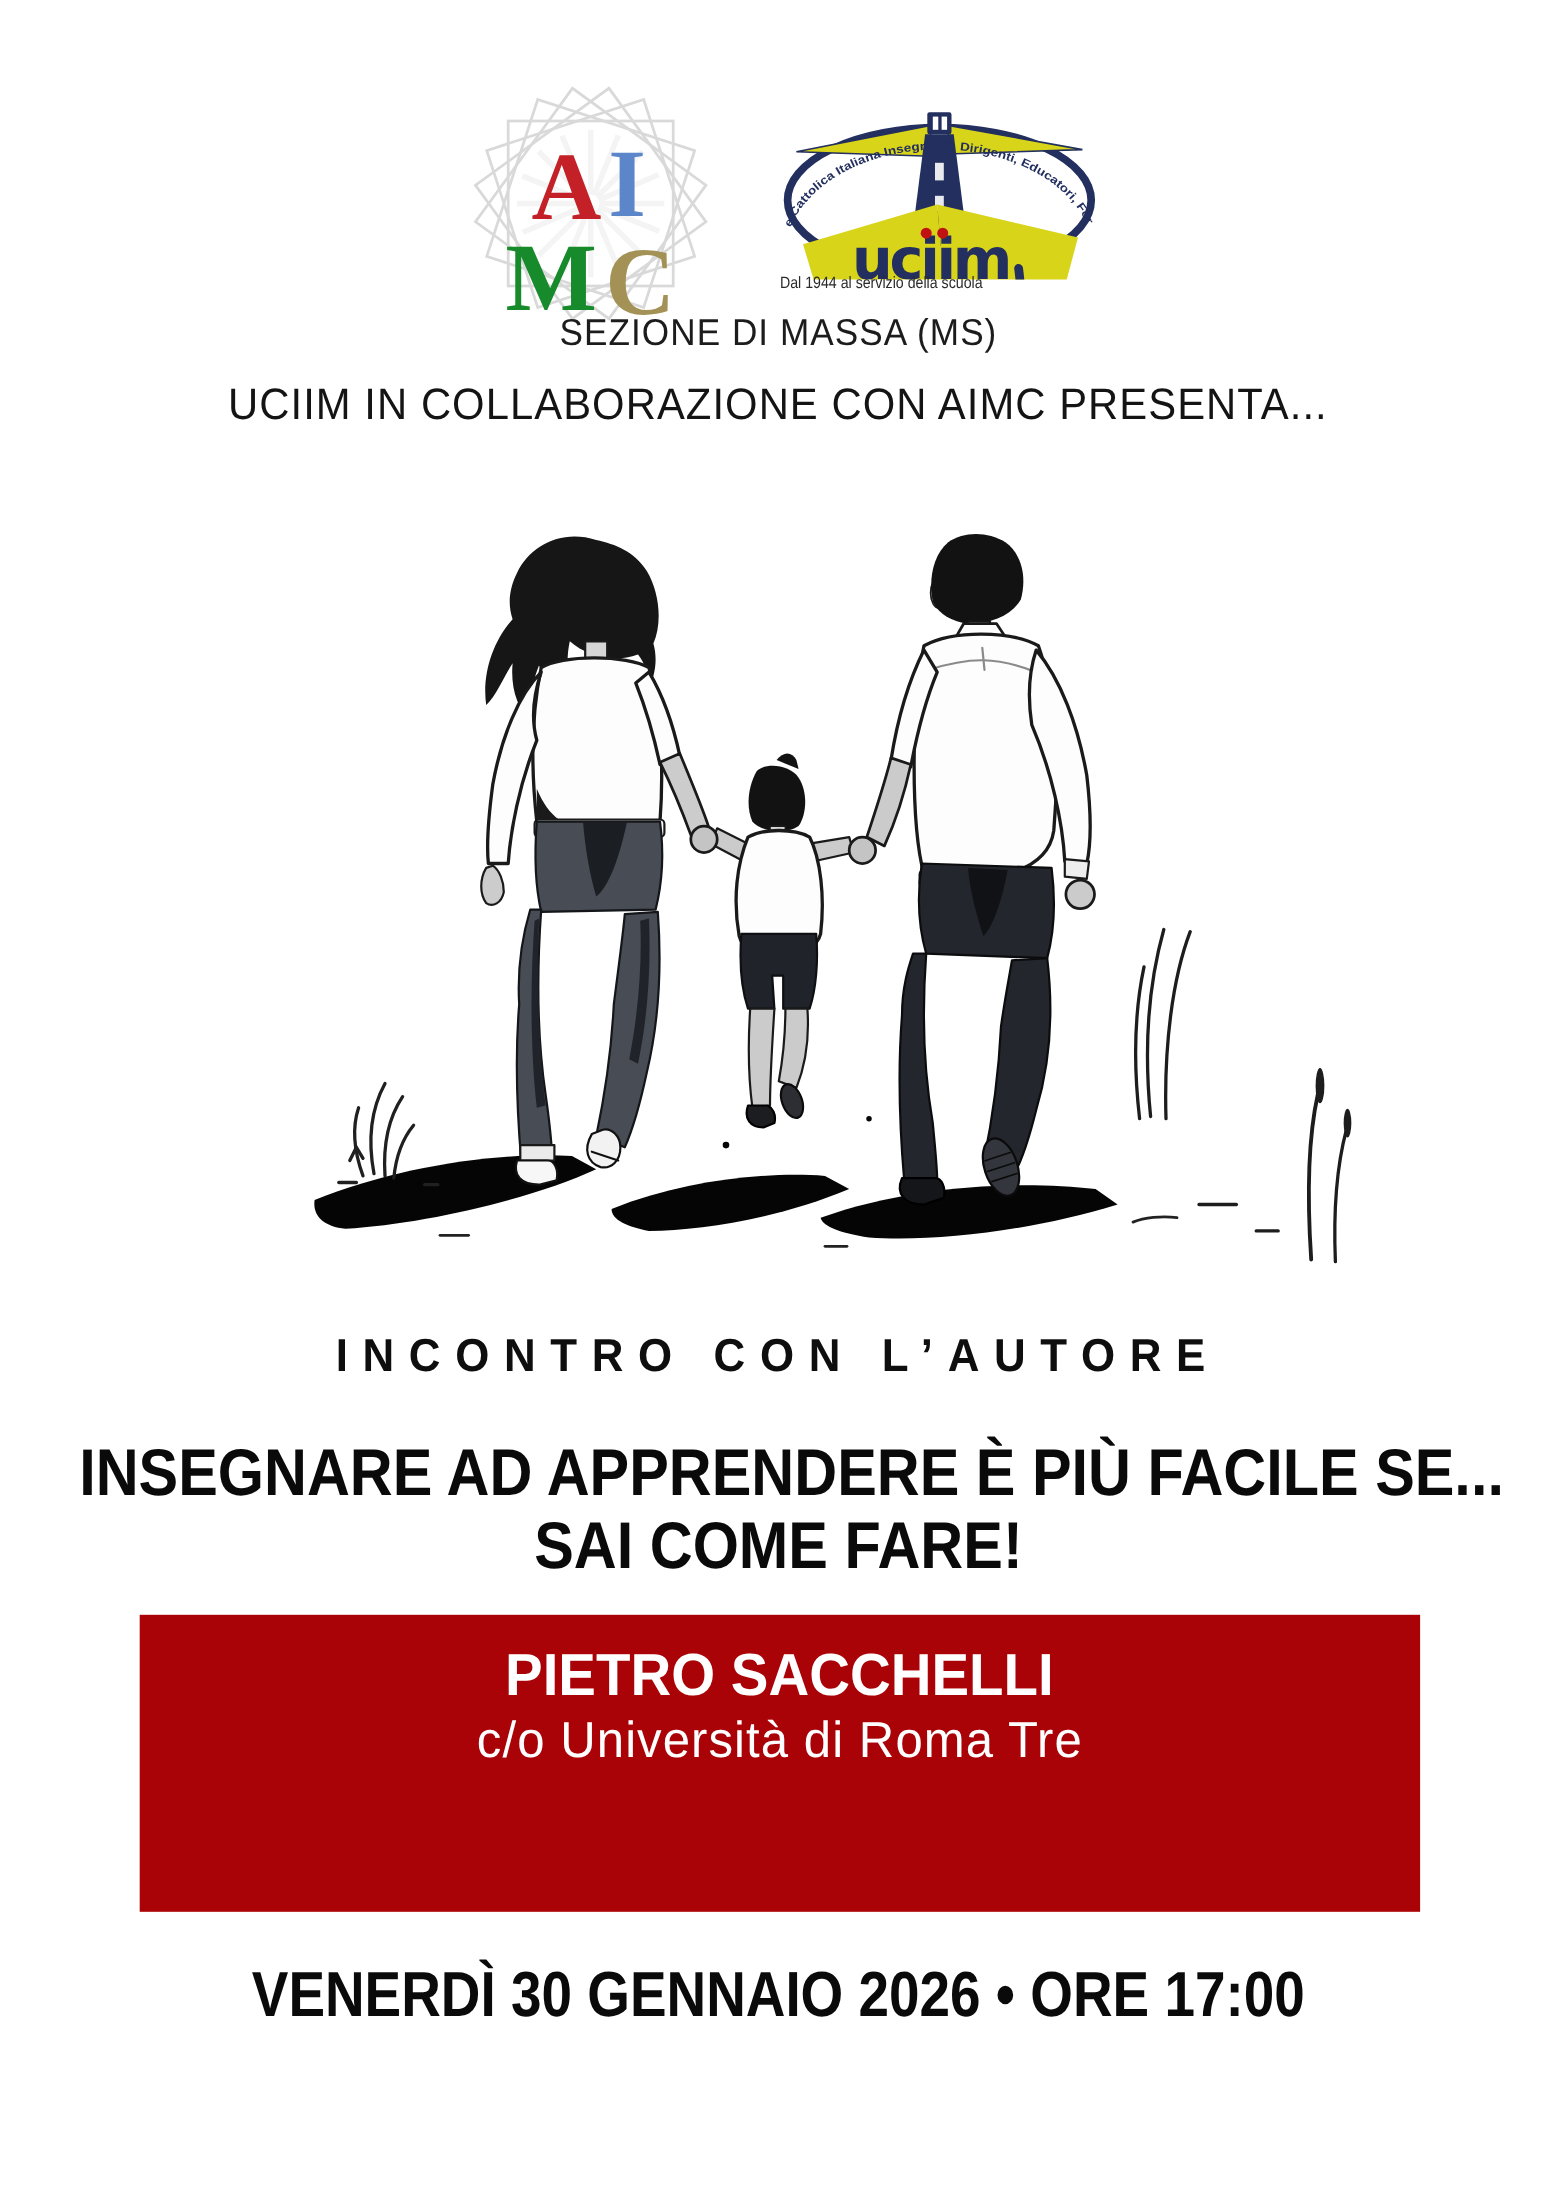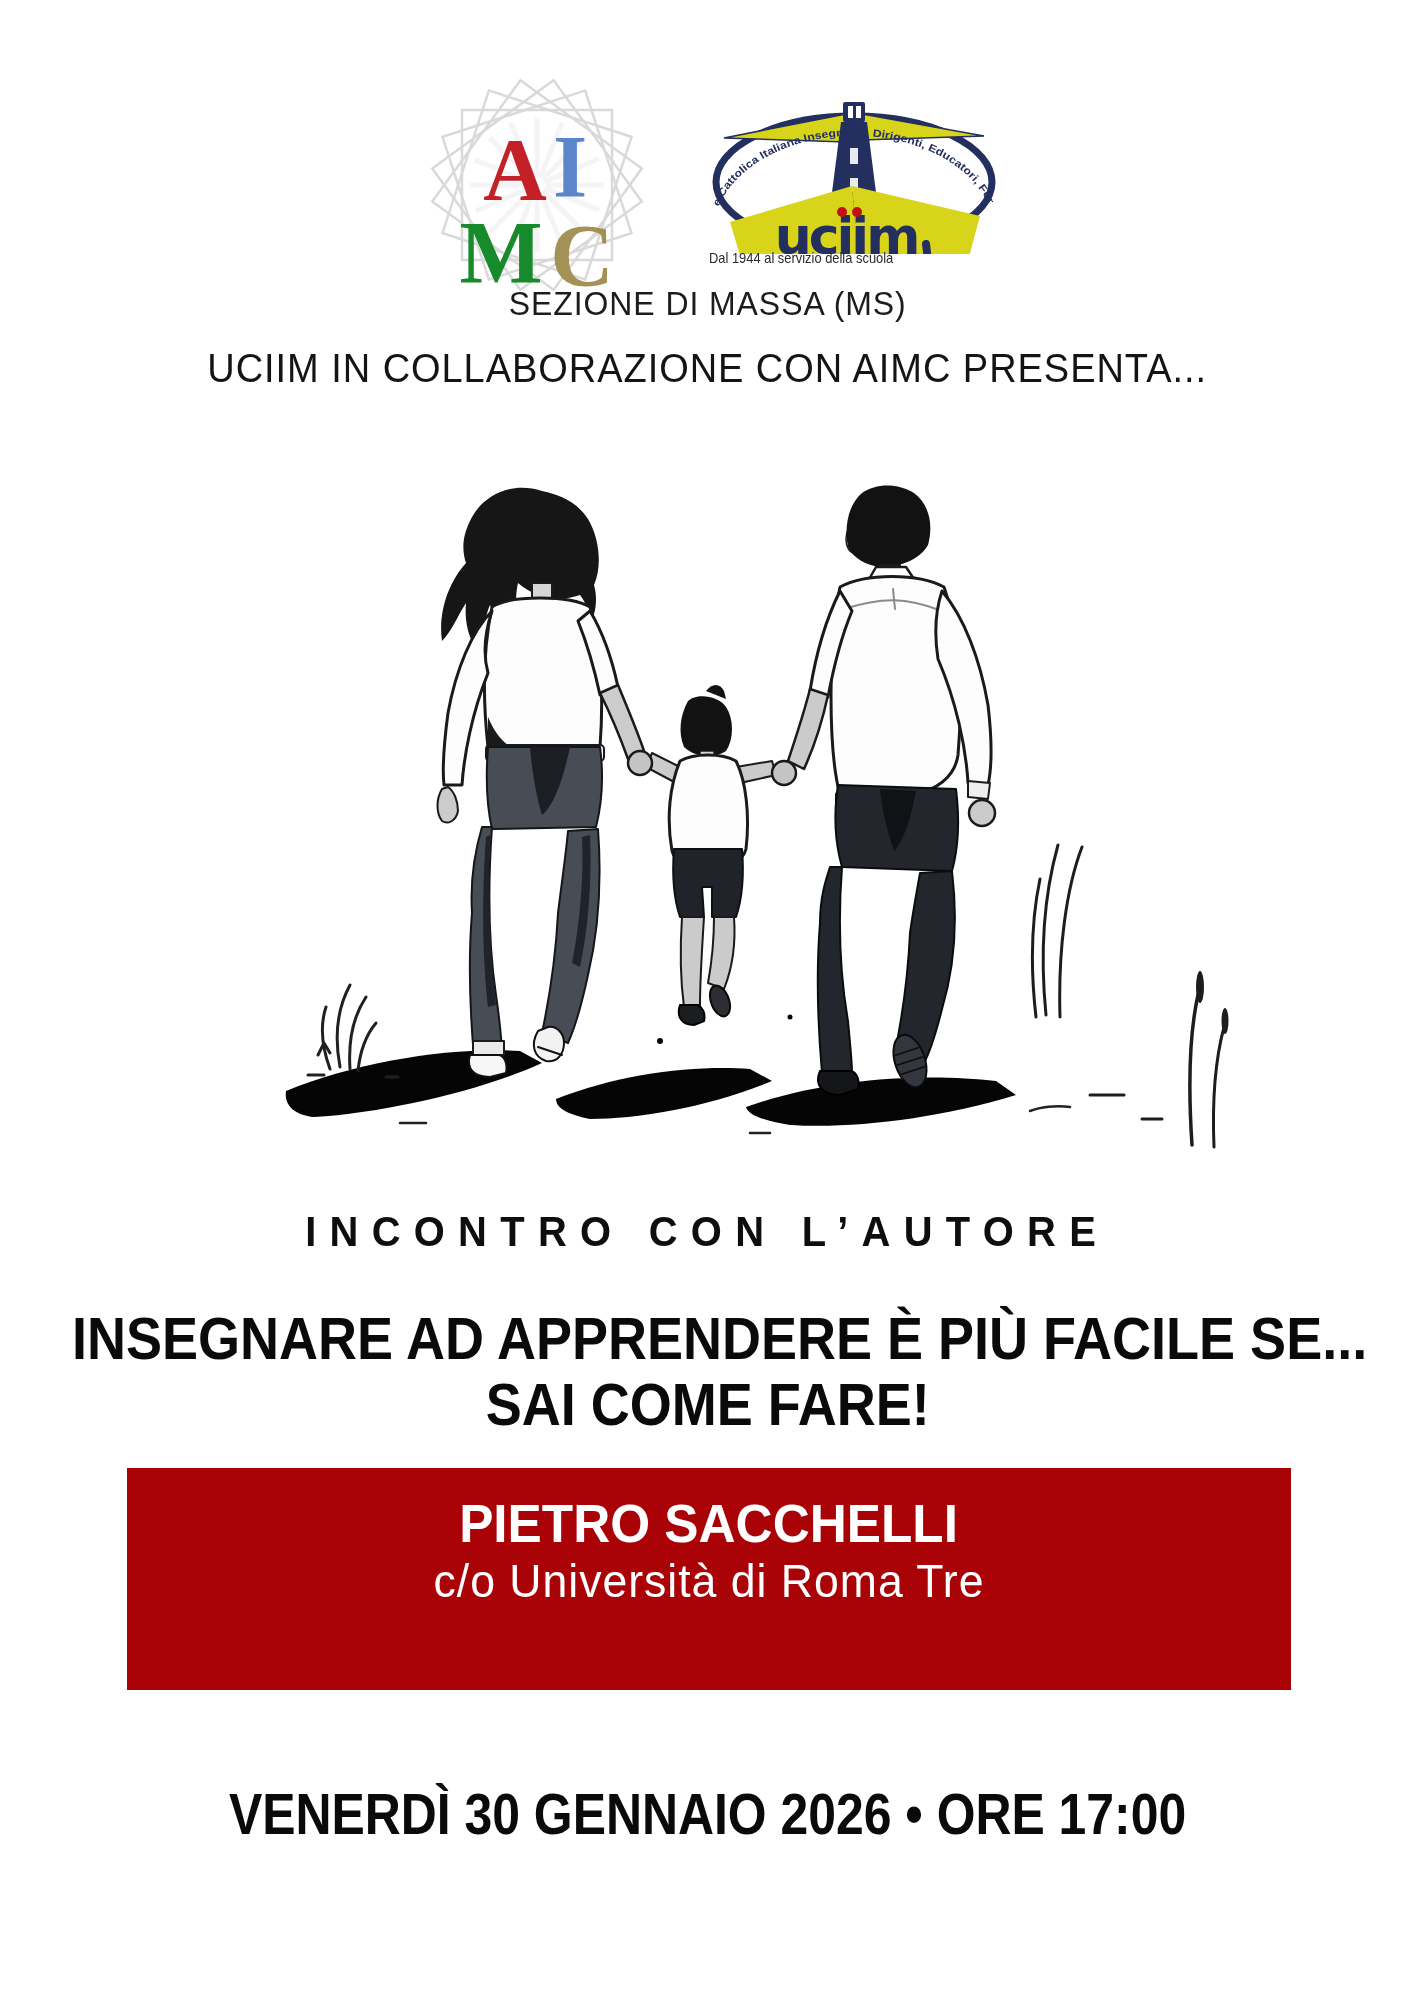--- a/index.html
+++ b/index.html
@@ -27,21 +27,21 @@
   
   .incontro-line{top:1208px;font-size:42px;font-weight:700;letter-spacing:14px;color:#0e0e0e;}
   .incontro-line .cond{transform:scaleX(.95);}
 
   
   .title-block{top:1306px;font-weight:700;font-size:60px;line-height:1.1;color:#0a0a0a;}
   .title-block .cond{transform:scaleX(.9);}
 
   
   .speaker-box{
-    left:127px;top:1468px;width:1164px;height:222px;
+    left:127px;top:1468px;width:1164px;height:270px;
     background:#aa0307;color:#ffffff;text-align:center;
   }
   .speaker-name{margin-top:24px;font-size:54px;font-weight:700;}
   .speaker-name .cond{transform:scaleX(.95);}
   .speaker-role{font-size:46px;font-weight:400;letter-spacing:1px;line-height:1.18;}
   .speaker-role .cond{transform:scaleX(.97);}
   .role1{margin-top:10px;}
 
   
   .date-line{top:1780px;font-size:58px;font-weight:700;color:#0a0a0a;}

